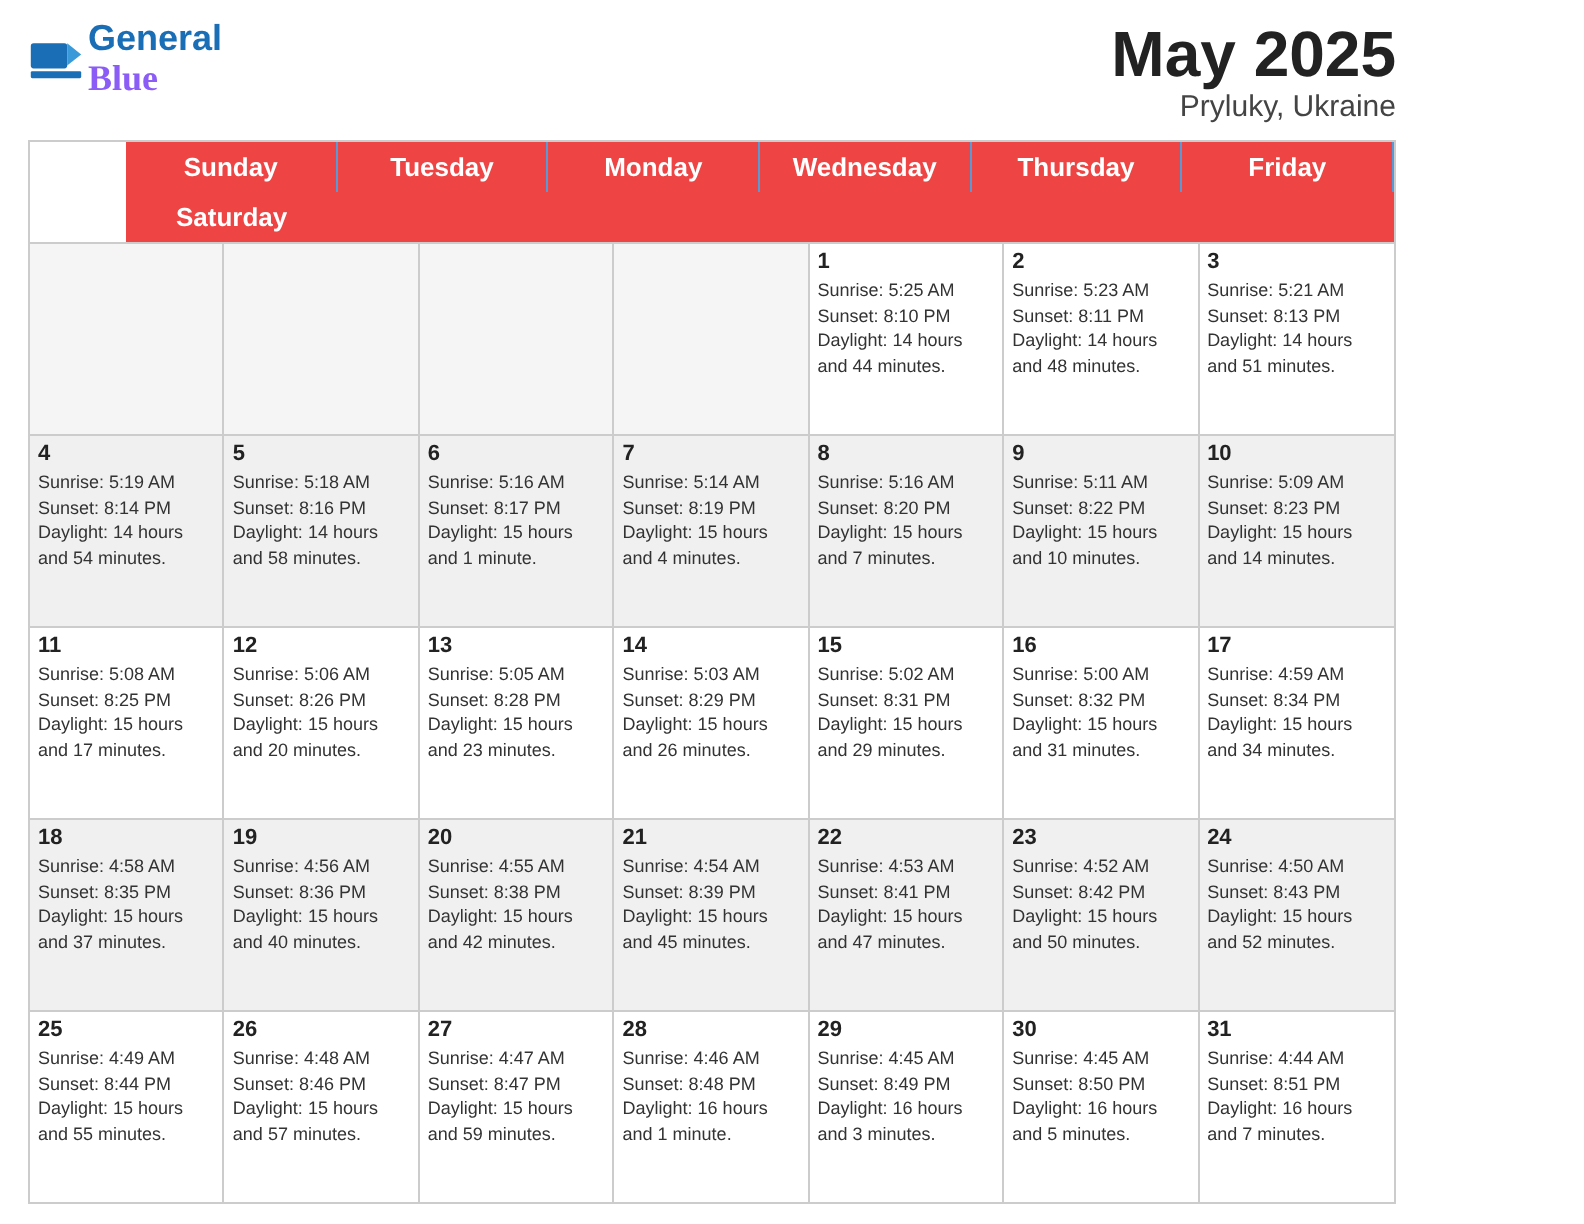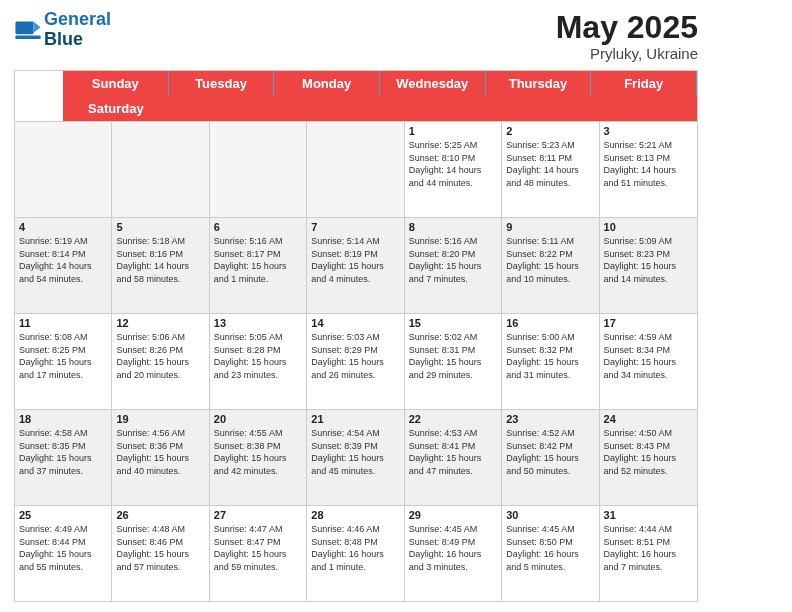--- a/index.html
+++ b/index.html
@@ -107,21 +107,21 @@
 <div class="page">
   <div class="header">
     <div class="logo">
       <svg class="logo-icon" viewBox="0 0 40 40">
         <rect x="2" y="8" width="26" height="18" rx="2" fill="#1a6eb5"></rect>
         <polygon points="28,8 38,16 28,24" fill="#3a9ad9"></polygon>
         <rect x="2" y="28" width="36" height="5" rx="1" fill="#1a6eb5"></rect>
       </svg>
       <div>
         <div style="font-size:18px;font-weight:bold;color:#1a6eb5;line-height:1.1;">General</div>
-        <div style="font-size:18px;font-weight:bold;color:#0c4a6e;line-height:1.1;">Blue</div>
+        <div style="font-size:18px;font-weight:bold;color:#8b5cf6;line-height:1.1;font-family:Liberation Serif, serif;">Blue</div>
       </div>
     </div>
     <div class="title-block">
       <div class="month-title">May 2025</div>
       <div class="location">Pryluky, Ukraine</div>
     </div>
   </div>
 
   <div class="calendar">
     <div class="cal-header">

